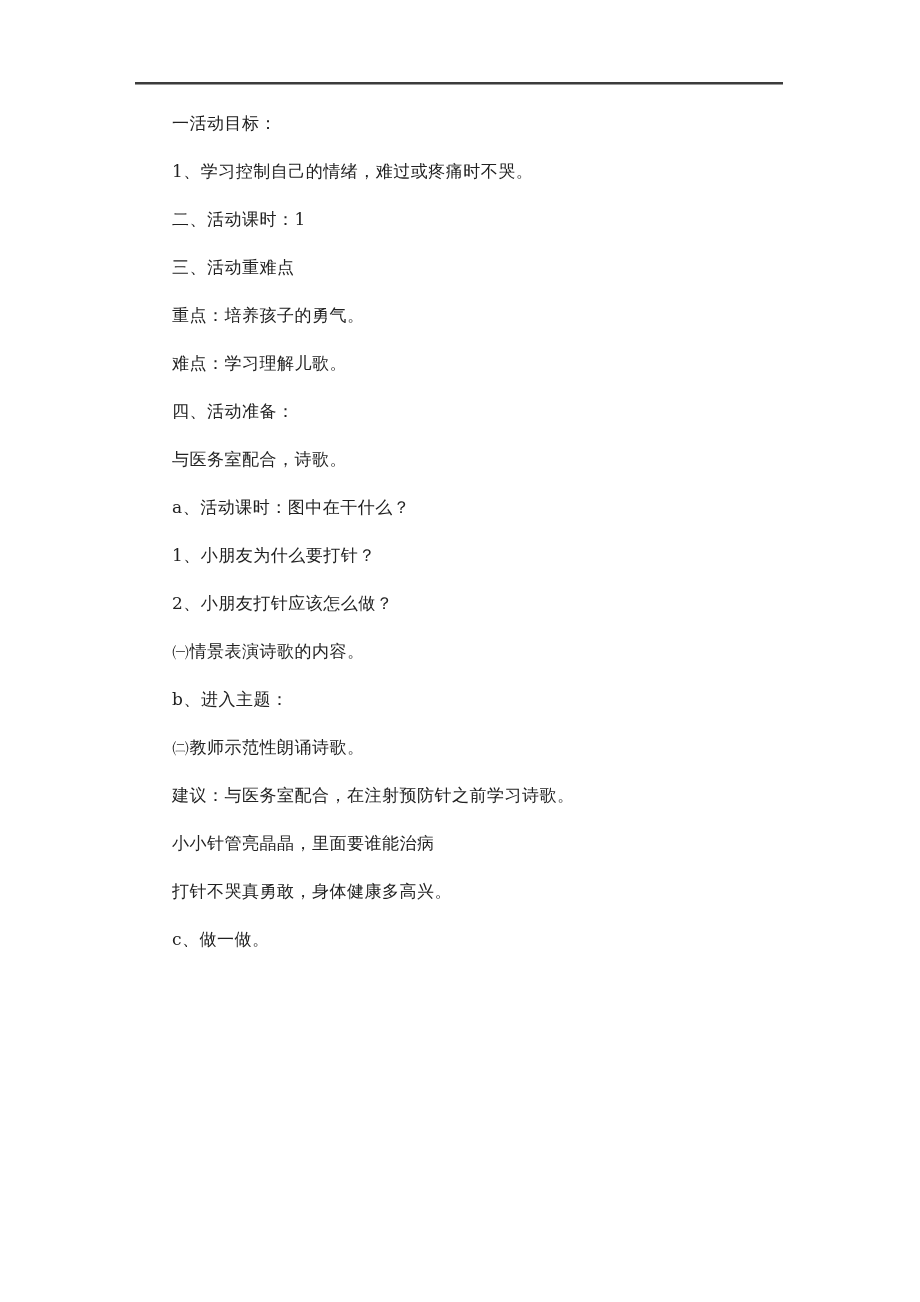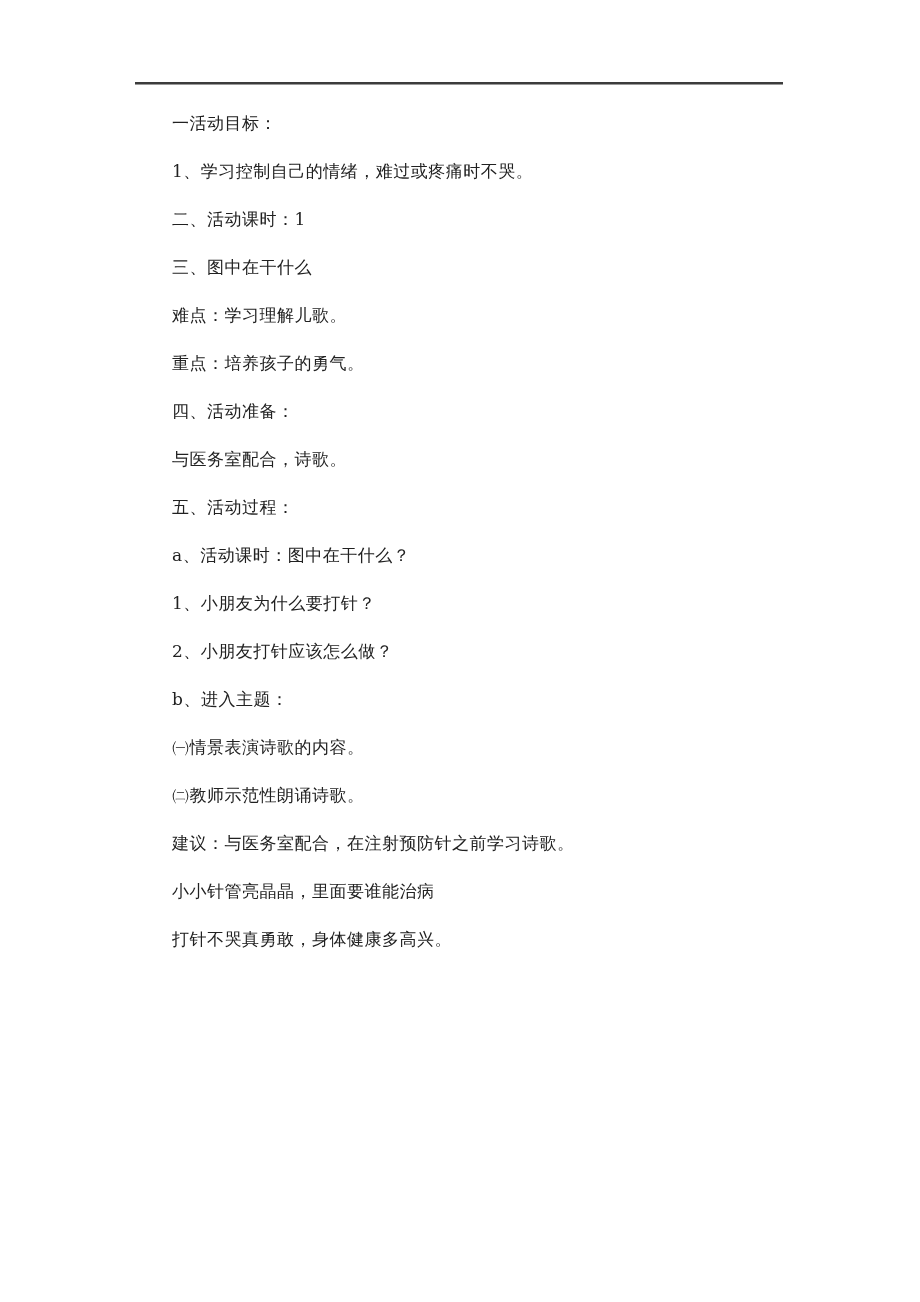--- a/index.html
+++ b/index.html
@@ -42,30 +42,29 @@
 </style>
 </head>
 <body>
 
 <div class="page">
   <div class="header-rule"></div>
   <div class="content">
     <p>一活动目标：</p>
     <p>1、学习控制自己的情绪，难过或疼痛时不哭。</p>
     <p>二、活动课时：1</p>
-    <p>三、图中在干什么</p>
+    <p>三、活动重难点</p>
+    <p>重点：培养孩子的勇气。</p>
     <p>难点：学习理解儿歌。</p>
-    <p>重点：培养孩子的勇气。</p>
     <p>四、活动准备：</p>
     <p>与医务室配合，诗歌。</p>
-    <p>五、活动过程：</p>
     <p>a、活动课时：图中在干什么？</p>
     <p>1、小朋友为什么要打针？</p>
     <p>2、小朋友打针应该怎么做？</p>
+    <p>㈠情景表演诗歌的内容。</p>
     <p>b、进入主题：</p>
-    <p>㈠情景表演诗歌的内容。</p>
     <p>㈡教师示范性朗诵诗歌。</p>
     <p>建议：与医务室配合，在注射预防针之前学习诗歌。</p>
     <p>小小针管亮晶晶，里面要谁能治病</p>
     <p>打针不哭真勇敢，身体健康多高兴。</p>
     <p>c、做一做。</p>
   </div>
 </div>
 
 </body></html>

